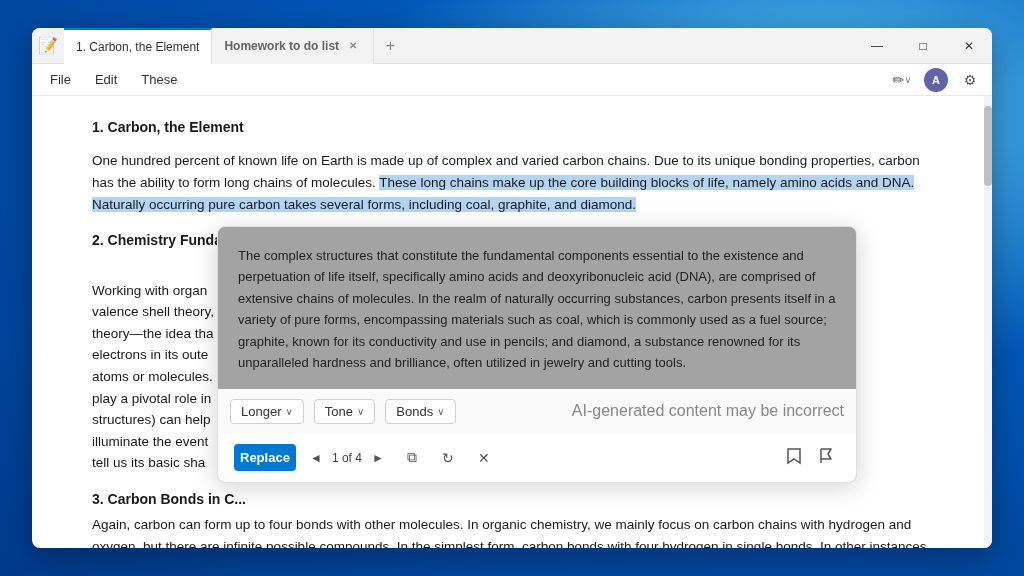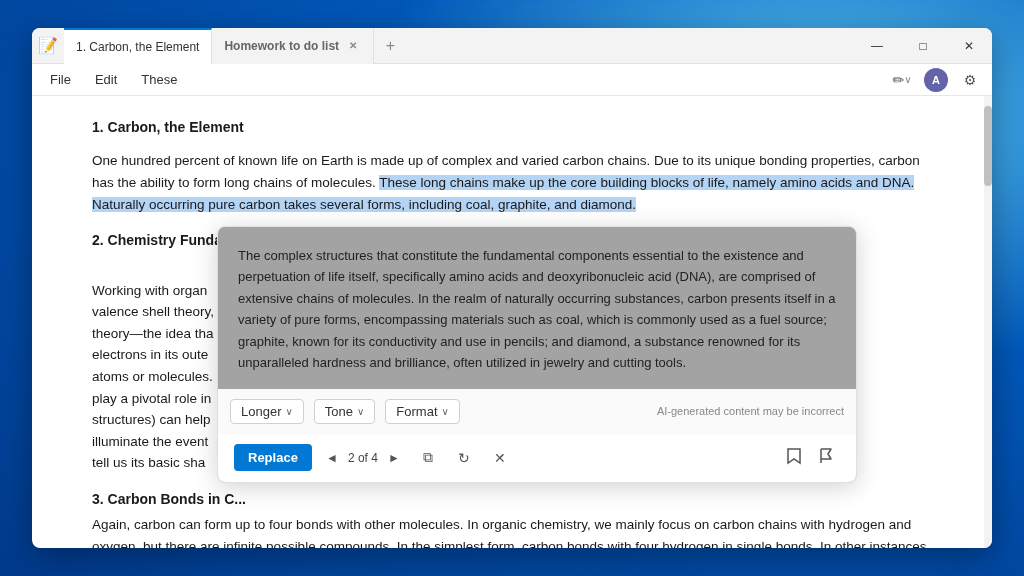--- a/index.html
+++ b/index.html
@@ -207,36 +207,36 @@
       border: 1px solid #d0d0d0;
       border-radius: 4px;
       font-size: 13px;
       color: #333;
       background: #fff;
       cursor: pointer;
     }
     .chevron { font-size: 10px; color: #666; }
     .ai-disclaimer {
       margin-left: auto;
-      font-size: 11px;
+      font-size: 16px;
       color: #888;
     }
     .ai-actions {
       display: flex;
       align-items: center;
       padding: 10px 16px;
       gap: 8px;
       background: #fff;
     }
     .btn-replace {
       background: #0078d4;
       color: #fff;
       border: none;
       border-radius: 4px;
-      padding: 6px 14px;
+      padding: 6px 6px;
       font-size: 13px;
       font-weight: 600;
       cursor: pointer;
     }
     .nav-arrows {
       display: flex;
       align-items: center;
       gap: 4px;
       font-size: 13px;
       color: #444;
@@ -398,31 +398,31 @@
       <div class="ai-popup-controls">
         <div class="ai-dropdown">
           <span>Longer</span>
           <span class="chevron">∨</span>
         </div>
         <div class="ai-dropdown" style="margin-left:6px;">
           <span>Tone</span>
           <span class="chevron">∨</span>
         </div>
         <div class="ai-dropdown" style="margin-left:6px;">
-          <span>Format</span>
+          <span>Bonds</span>
           <span class="chevron">∨</span>
         </div>
         <div class="ai-disclaimer">AI-generated content may be incorrect</div>
       </div>
 
       <div class="ai-actions">
         <button class="btn-replace">Replace</button>
         <div class="nav-arrows">
           <div class="nav-arrow">◄</div>
-          <span class="nav-count">2 of 4</span>
+          <span class="nav-count">1 of 4</span>
           <div class="nav-arrow">►</div>
         </div>
         <div class="action-icon-btn">
           <span>⧉</span>
         </div>
         <div class="action-icon-btn">
           <span>↻</span>
         </div>
         <div class="action-icon-btn">
           <span>✕</span>

